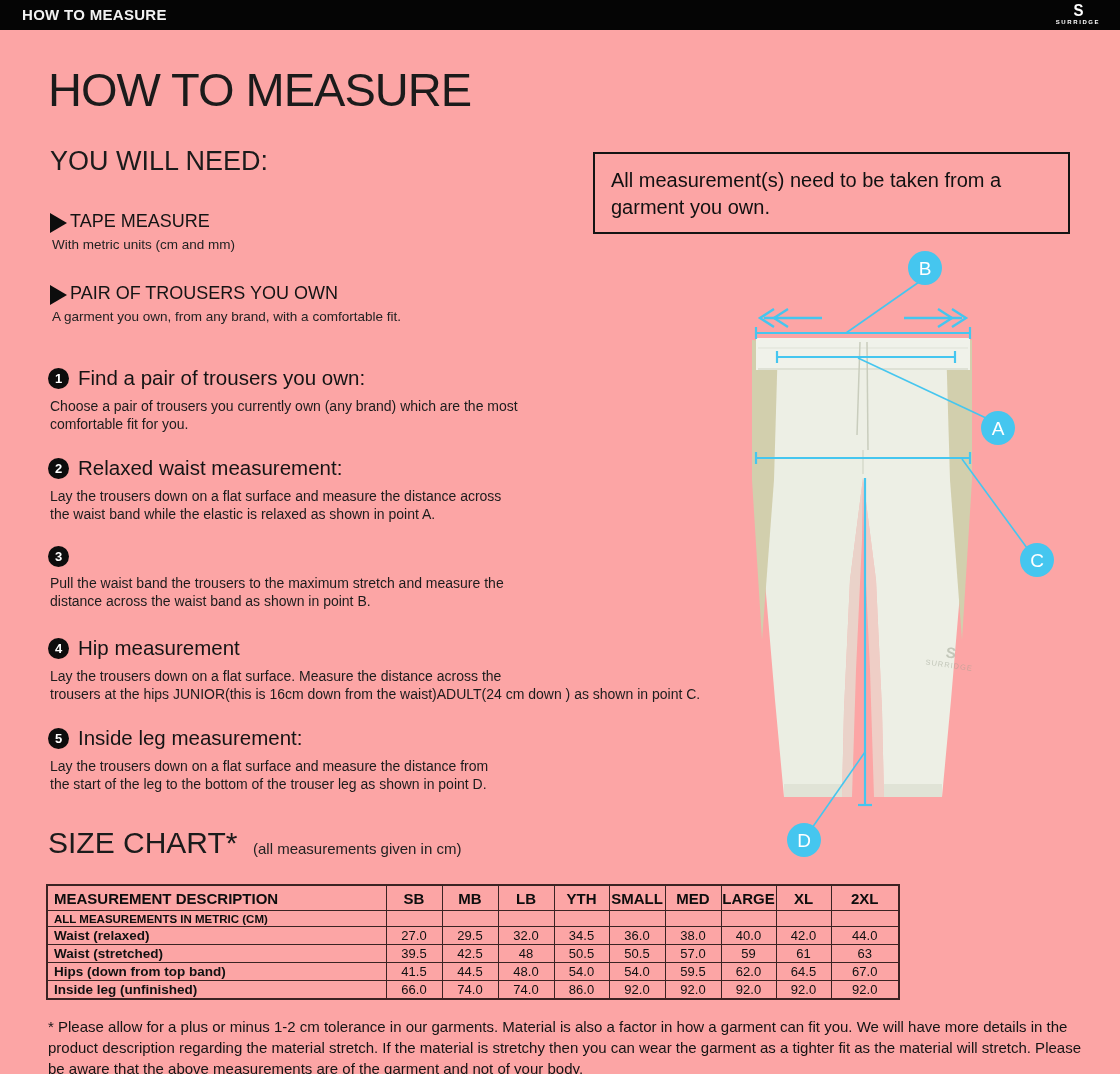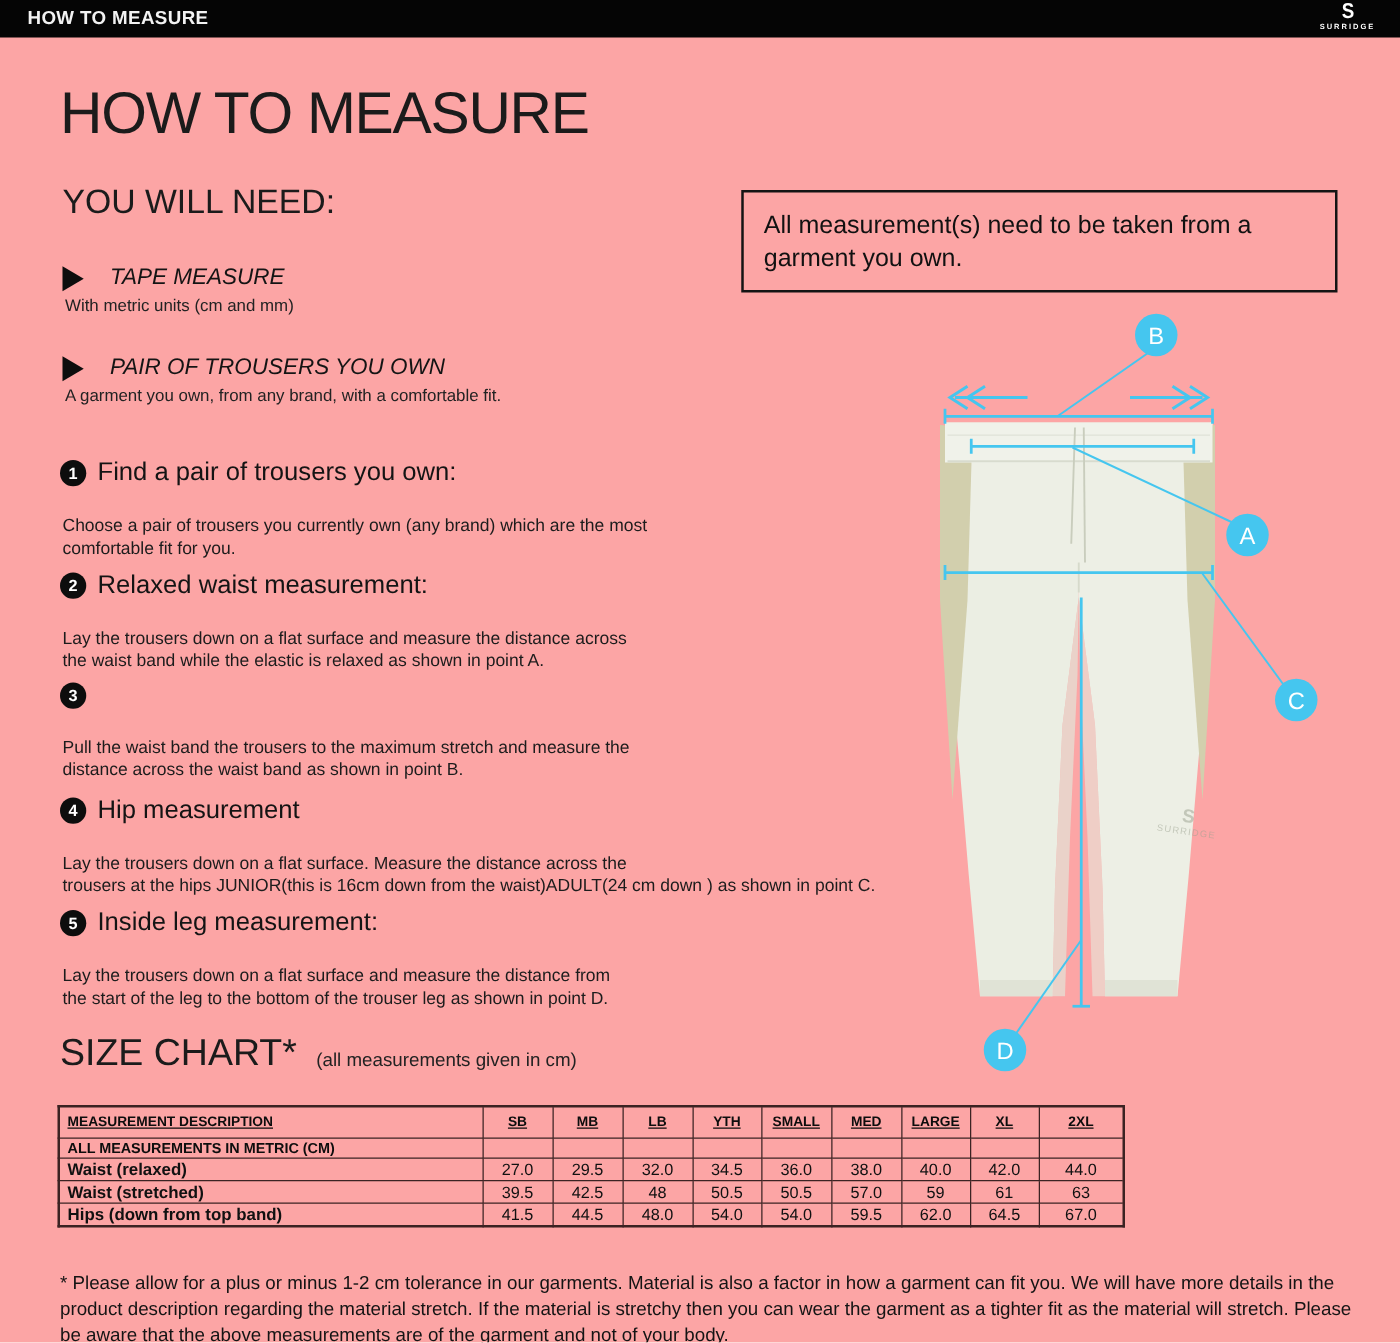--- a/index.html
+++ b/index.html
@@ -12,45 +12,45 @@
   .topbar-title{left:22px;top:0;height:30px;line-height:30px;color:#f2f2f2;font-size:15px;font-weight:bold;letter-spacing:.3px;}
   .toplogo{right:12px;top:1px;width:60px;text-align:center;color:#fff;}
   .toplogo .mark{font-size:15px;font-weight:bold;line-height:15px;letter-spacing:-1px;transform:scaleY(1.15);display:inline-block;}
   .toplogo .brand{font-size:6px;letter-spacing:1.6px;font-weight:bold;margin-top:0px;}
 
   
   .page-title{left:48px;top:62px;font-size:47px;letter-spacing:-1px;color:#1b1b1b;}
   .ywn-head{left:50px;top:146px;font-size:27px;color:#1b1b1b;}
 
   .need-item .tri{position:absolute;left:0;top:2px;width:0;height:0;border-left:17px solid #0d0d0d;border-top:10px solid transparent;border-bottom:10px solid transparent;}
-  .need-label{position:absolute;left:38px;top:0;font-size:18px;color:#141414;white-space:nowrap;font-style:italic;}
+  .need-label{position:absolute;left:20px;top:0;font-size:18px;color:#141414;white-space:nowrap;}
   .need-detail{position:absolute;left:2px;top:26px;font-size:13.5px;color:#222;white-space:nowrap;}
   .need-1{left:50px;top:211px;width:400px;height:50px;}
   .need-2{left:50px;top:283px;width:460px;height:50px;}
 
   
   .step{left:48px;width:700px;}
   .step-head{display:flex;align-items:center;gap:9px;}
   .badge{width:21px;height:21px;border-radius:50%;background:#0d0d0d;color:#fff;font-size:13px;font-weight:bold;
          display:flex;align-items:center;justify-content:center;flex:0 0 21px;}
   .step-title{font-size:20.5px;color:#141414;white-space:nowrap;}
-  .step-body{margin:21px 0 0 2px;font-size:14px;line-height:18px;color:#1c1c1c;white-space:pre-line;}
+  .step-body{margin:7px 0 0 2px;font-size:14px;line-height:18px;color:#1c1c1c;white-space:pre-line;}
 
   
   .note-box{left:593px;top:152px;width:477px;height:82px;border:2px solid #141414;box-sizing:border-box;
             padding:13px 16px;font-size:20px;line-height:27px;color:#111;}
 
   
   .sc-head{left:48px;top:826px;font-size:30px;color:#1b1b1b;}
   .sc-sub{left:253px;top:840px;font-size:15px;color:#222;}
 
   table.size{left:46px;top:884px;width:852px;border-collapse:collapse;table-layout:fixed;
              border:2px solid #3b2323;font-family:"Liberation Sans",sans-serif;}
   table.size td,table.size th{border:1px solid #3b2323;padding:0;overflow:hidden;white-space:nowrap;}
-  table.size th{font-size:11px;font-weight:bold;color:#0d0d0d;height:24px;text-align:center;text-decoration:underline;}
+  table.size th{font-size:15px;font-weight:bold;color:#0d0d0d;height:24px;text-align:center;}
   table.size th.desc{text-align:left;padding-left:6px;}
   table.size tr.metric td{height:15px;font-size:11.5px;font-weight:bold;padding-left:6px;color:#0d0d0d;}
   table.size tr.data td{height:17px;font-size:13px;text-align:center;color:#111;}
   table.size tr.data td.label{text-align:left;padding-left:6px;font-weight:bold;font-size:13.5px;}
 
   .footnote{left:48px;top:1016px;width:1048px;font-size:15px;line-height:21px;color:#141414;}
 
   
   .diagram{left:700px;top:240px;width:380px;height:660px;}
 </style>
@@ -288,18 +288,30 @@
           <td>41.5</td>
           <td>44.5</td>
           <td>48.0</td>
           <td>54.0</td>
           <td>54.0</td>
           <td>59.5</td>
           <td>62.0</td>
           <td>64.5</td>
           <td>67.0</td>
         </tr>
+        <tr class="data">
+          <td class="label">Inside leg (unfinished)</td>
+          <td>66.0</td>
+          <td>74.0</td>
+          <td>74.0</td>
+          <td>86.0</td>
+          <td>92.0</td>
+          <td>92.0</td>
+          <td>92.0</td>
+          <td>92.0</td>
+          <td>92.0</td>
+        </tr>
       </tbody>
   </table>
 
   <div class="abs footnote">* Please allow for a plus or minus 1-2 cm tolerance in our garments. Material is also a factor in how a garment can fit you. We will have more details in the product description regarding the material stretch.  If the material is stretchy then you can wear the garment as a tighter fit as the material will stretch.  Please be aware that the above measurements are of the garment and not of your body.</div>
 
 </div>
 
 </body></html>

